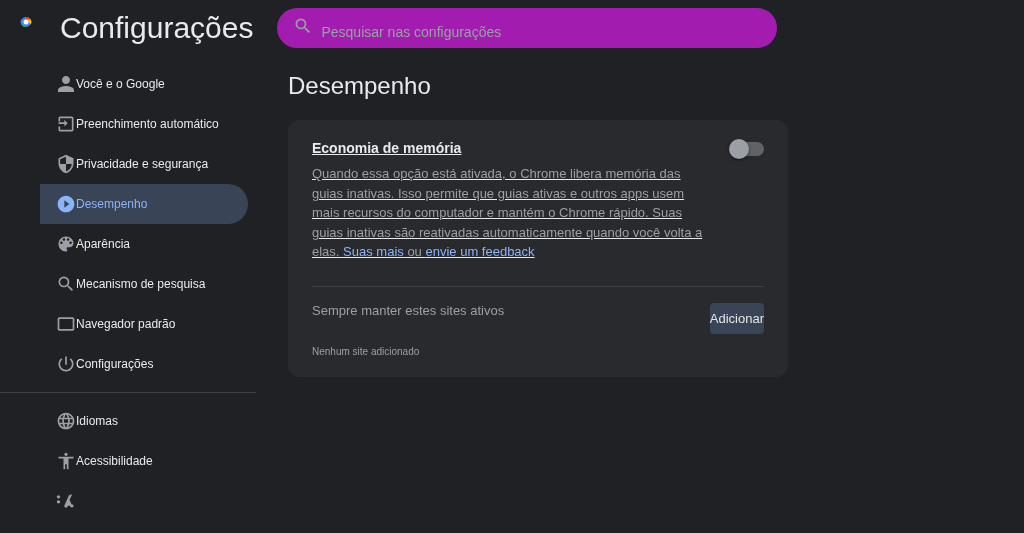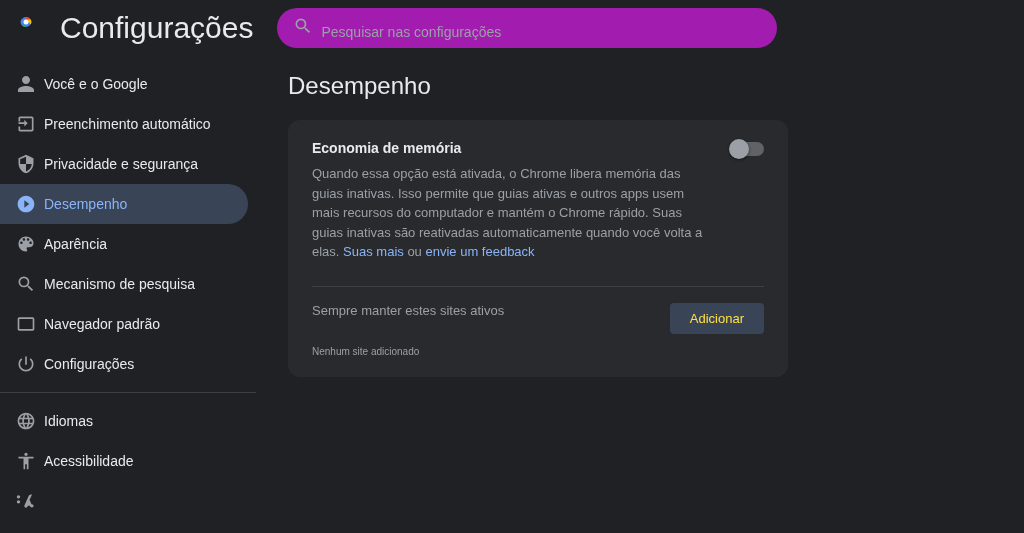--- a/index.html
+++ b/index.html
@@ -75,22 +75,23 @@
       padding: 8px 0;
     }
     .sidebar-item {
       display: flex;
       align-items: center;
       padding: 10px 16px;
       cursor: pointer;
       border-radius: 0 24px 24px 0;
       margin-right: 8px;
       color: #e8eaed;
-      font-size: 14px;
-      gap: 8px;
+      font-size: 12px;
+      gap: 0;
+      margin-left: 40px;
     }
     .sidebar-item.active {
       background: #394457;
       color: #8ab4f8;
     }
     .sidebar-item.active .sidebar-icon { color: #8ab4f8; }
     .sidebar-icon {
       width: 20px;
       height: 20px;
       display: flex;
@@ -140,21 +141,21 @@
     .card-description a {
       color: #8ab4f8;
       text-decoration: none;
     }
     .card-row-top {
       display: flex;
       align-items: flex-start;
       justify-content: space-between;
       gap: 16px;
     }
-    .card-text-area { flex: 1; }
+    .card-text-area { flex: 1; text-decoration: underline; }
 
     
     .toggle {
       width: 34px;
       height: 14px;
       background: #5f6368;
       border-radius: 7px;
       position: relative;
       cursor: pointer;
       flex-shrink: 0;
@@ -178,24 +179,24 @@
       display: flex;
       align-items: flex-start;
       justify-content: space-between;
     }
     .always-active-label {
       font-size: 13px;
       color: #9aa0a6;
     }
     .add-button {
       background: #394457;
-      color: #fde047;
+      color: #e5e5e5;
       border: none;
       border-radius: 4px;
-      padding: 8px 20px;
+      padding: 8px 0;
       cursor: pointer;
       font-size: 13px;
     }
 
     .no-site-label {
       font-size: 10px;
       color: #9aa0a6;
       margin-top: 12px;
     }
 

